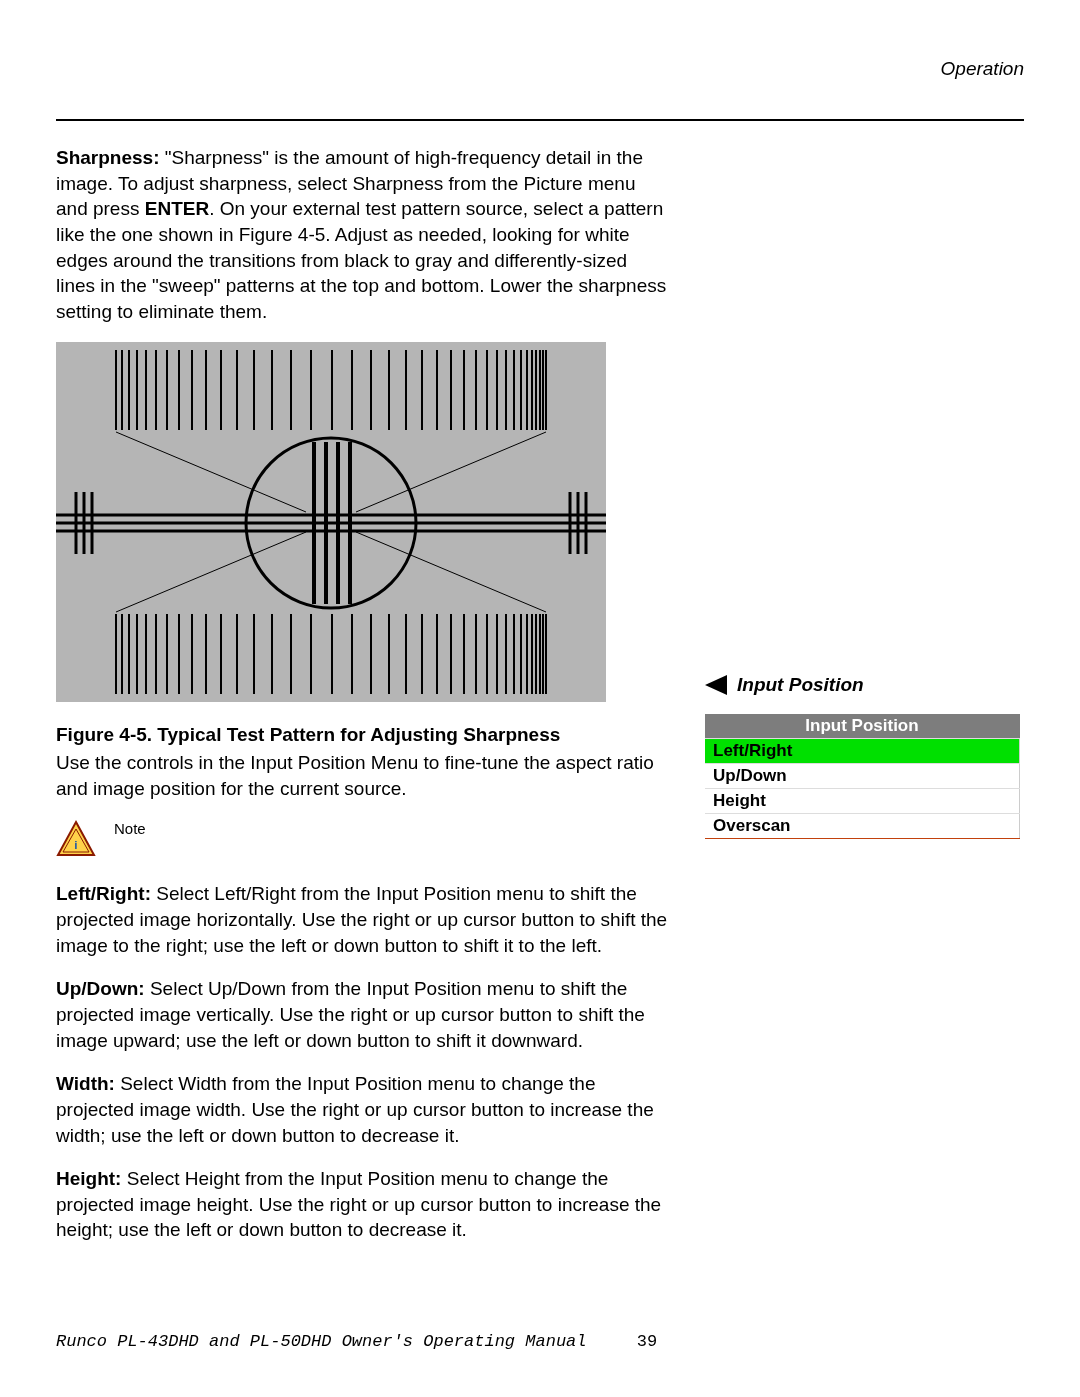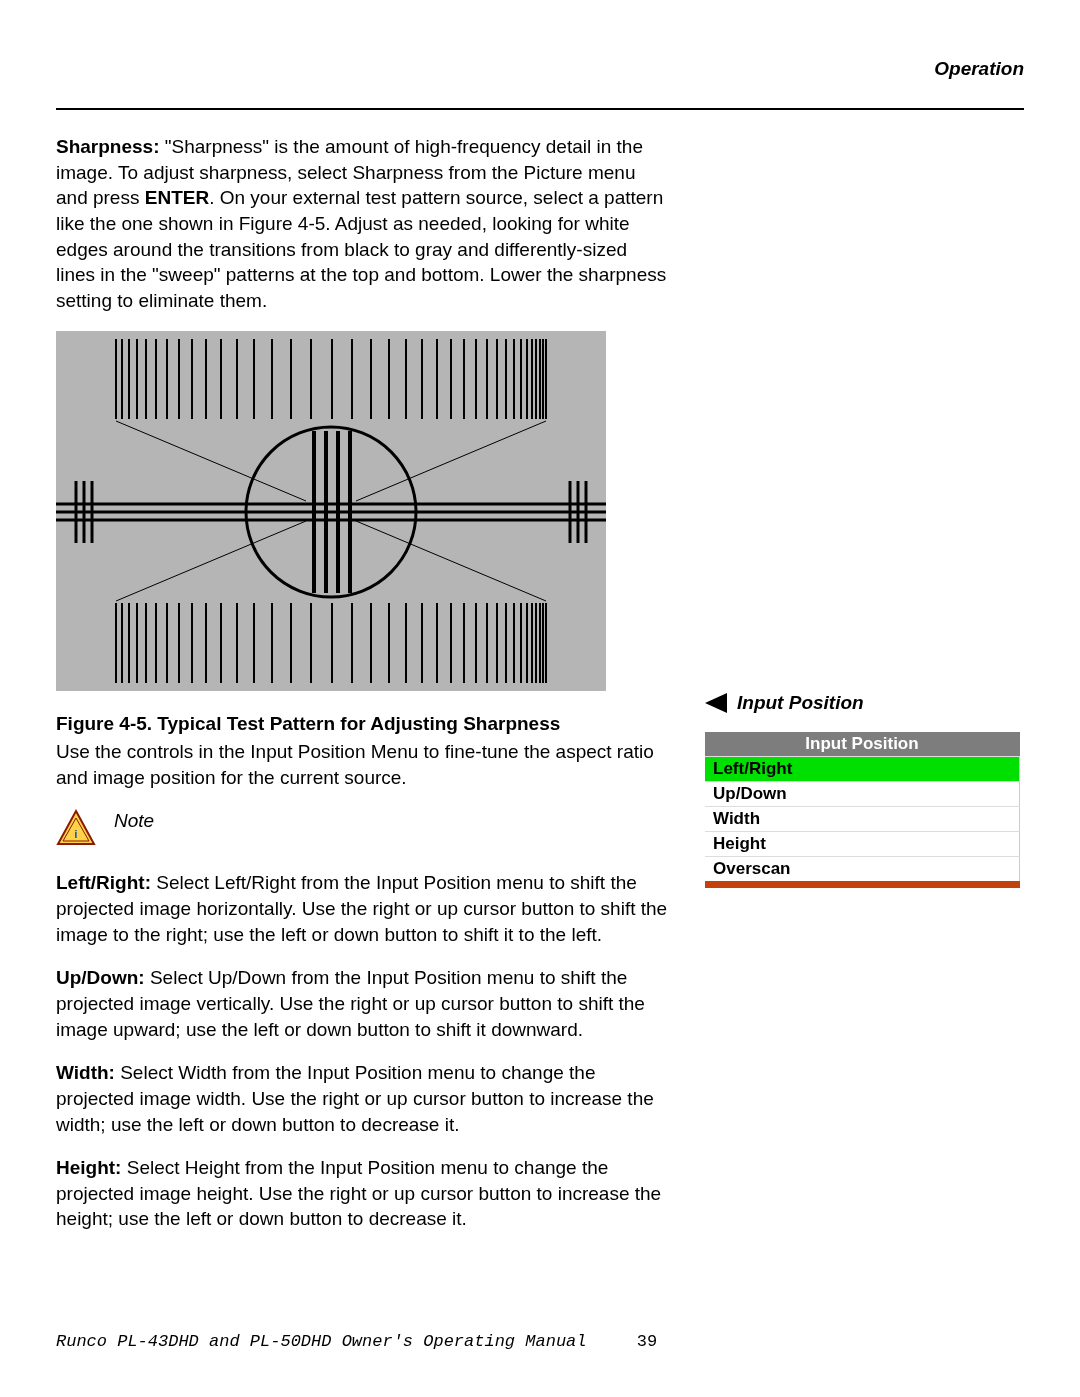--- a/index.html
+++ b/index.html
@@ -14,22 +14,21 @@
     box-sizing: border-box;
     width: 1080px;
     min-height: 1397px;
     padding: 58px 56px 40px 56px;
     position: relative;
   }
   .header-label {
     text-align: right;
     font-style: italic;
     font-size: 19px;
-    margin-bottom: 28px;
-    font-weight: bold;
+    margin-bottom: 39px;
   }
   .hr {
     border: none;
     border-top: 2px solid #000;
     margin: 0 0 24px 0;
   }
   .main-col {
     width: 615px;
     font-size: 19px;
     line-height: 1.35;
@@ -47,34 +46,33 @@
     margin-bottom: 2px;
   }
   .note-row {
     display: flex;
     align-items: flex-start;
     gap: 18px;
     margin: 6px 0 22px 0;
   }
   .note-icon svg { width: 40px; height: 40px; display:block; }
   .note-label {
-    font-style: italic;
-    font-size: 19px;
+    font-size: 15px;
     width: 60px;
   }
   .note-text {
     font-style: italic;
     font-size: 19px;
     flex: 1;
   }
   
   .side-block {
     position: absolute;
     left: 705px;
-    top: 692px;
+    top: 674px;
     width: 315px;
     font-size: 19px;
   }
   .side-heading {
     font-weight: 700;
     font-style: italic;
     margin-bottom: 18px;
     display: flex;
     align-items: center;
     gap: 10px;
@@ -89,21 +87,21 @@
     width: 100%;
     border-collapse: collapse;
     font-size: 17px;
   }
   .menu-table td {
     padding: 2px 8px;
     font-weight: 700;
     border-right: 1px solid #ccc;
     border-bottom: 1px solid #ddd;
   }
-  .menu-table tr:last-child td { border-bottom: 7px solid #c2410c; }
+  .menu-table tr:last-child td { border-bottom: 1px solid #c2410c; }
   .menu-head td {
     background: #7d7d7d;
     color: #fff;
     text-align: center;
     border-right: 1px solid #7d7d7d;
   }
   .menu-sel td {
     background: #00e000;
     color: #000;
     margin-left: 15px;
@@ -227,23 +225,20 @@
           <tr class="menu-head">
             <td>Input Position</td>
           </tr>
       <tr class="menu-sel">
             <td>Left/Right</td>
           </tr>
       <tr>
             <td>Up/Down</td>
           </tr>
       <tr>
-            <td>Width</td>
-          </tr>
-      <tr>
             <td>Height</td>
           </tr>
       <tr>
             <td>Overscan</td>
           </tr>
     </tbody>
       </table>
   </div>
 
   <div class="footer">

